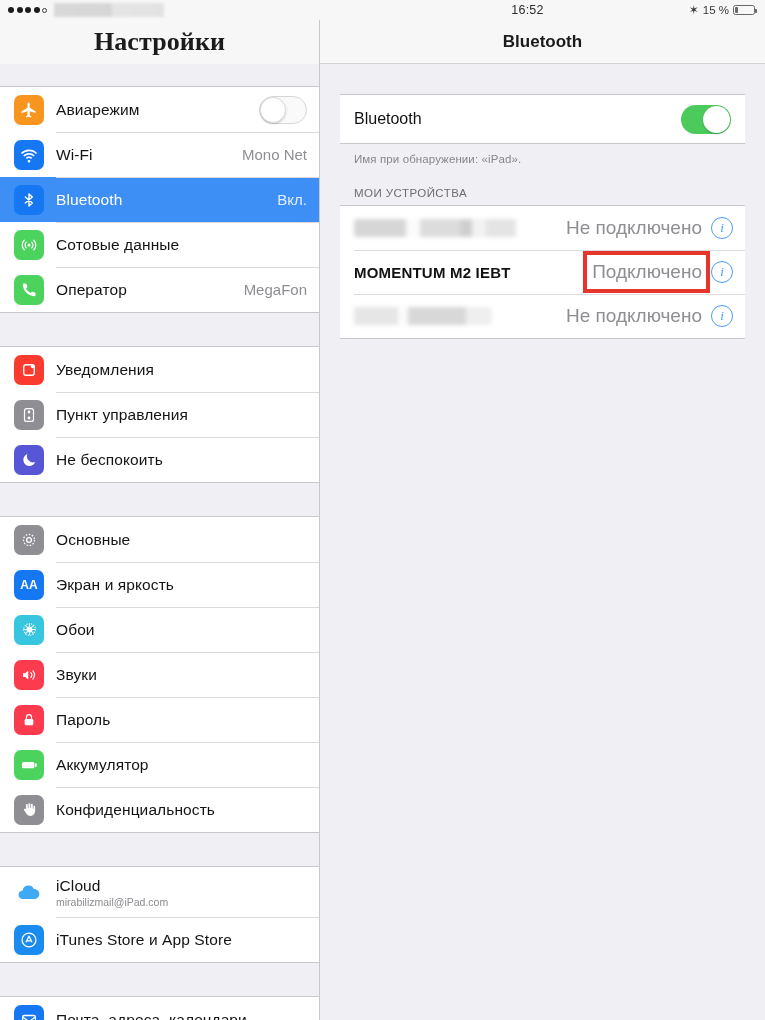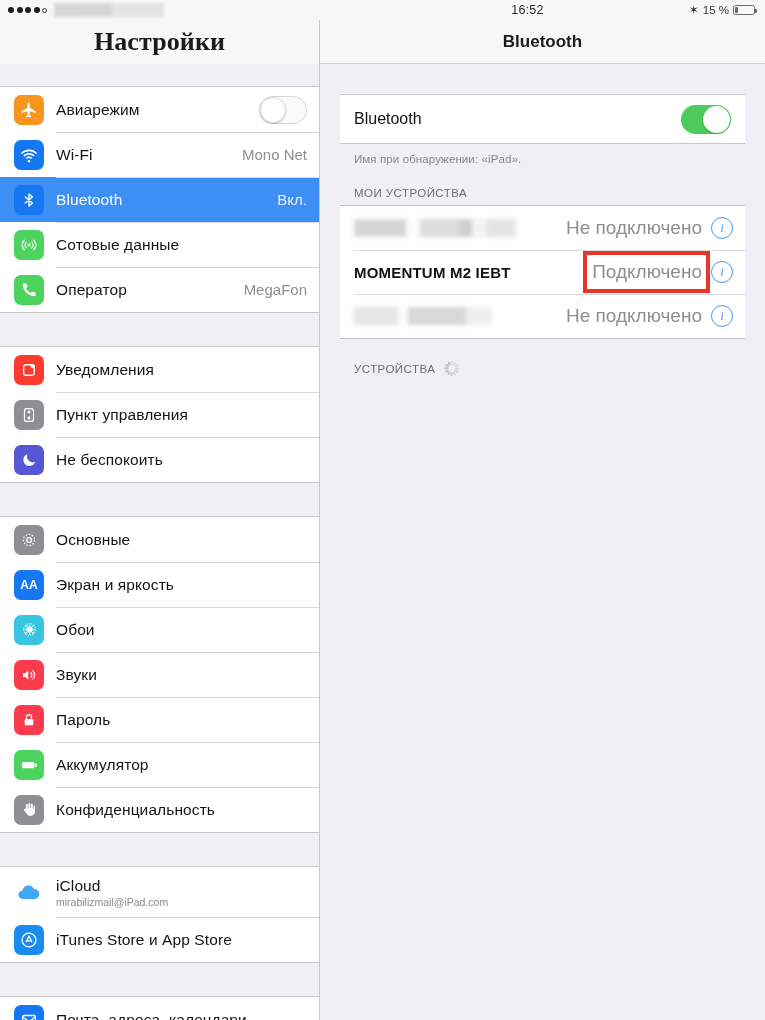--- a/index.html
+++ b/index.html
@@ -678,34 +678,17 @@
         </div>
 
         <div class="device-row">
           <span class="device-blur blur-b"></span>
           <span class="device-status">Не подключено</span>
           <span class="info-btn">i</span>
         </div>
 
       </div>
 
-      <div class="section-head">
-        <span>УСТРОЙСТВА</span>
-        <span class="spinner" id="spinner">
-            <i style="transform: rotate(0deg); opacity: 0.25;"></i>
-            <i style="transform: rotate(30deg); opacity: 0.31;"></i>
-            <i style="transform: rotate(60deg); opacity: 0.37;"></i>
-            <i style="transform: rotate(90deg); opacity: 0.44;"></i>
-            <i style="transform: rotate(120deg); opacity: 0.5;"></i>
-            <i style="transform: rotate(150deg); opacity: 0.56;"></i>
-            <i style="transform: rotate(180deg); opacity: 0.62;"></i>
-            <i style="transform: rotate(210deg); opacity: 0.68;"></i>
-            <i style="transform: rotate(240deg); opacity: 0.75;"></i>
-            <i style="transform: rotate(270deg); opacity: 0.81;"></i>
-            <i style="transform: rotate(300deg); opacity: 0.87;"></i>
-            <i style="transform: rotate(330deg); opacity: 0.93;"></i>
-          </span>
-      </div>
 
     </div>
   </div>
 
 </div>
 
 </body></html>

